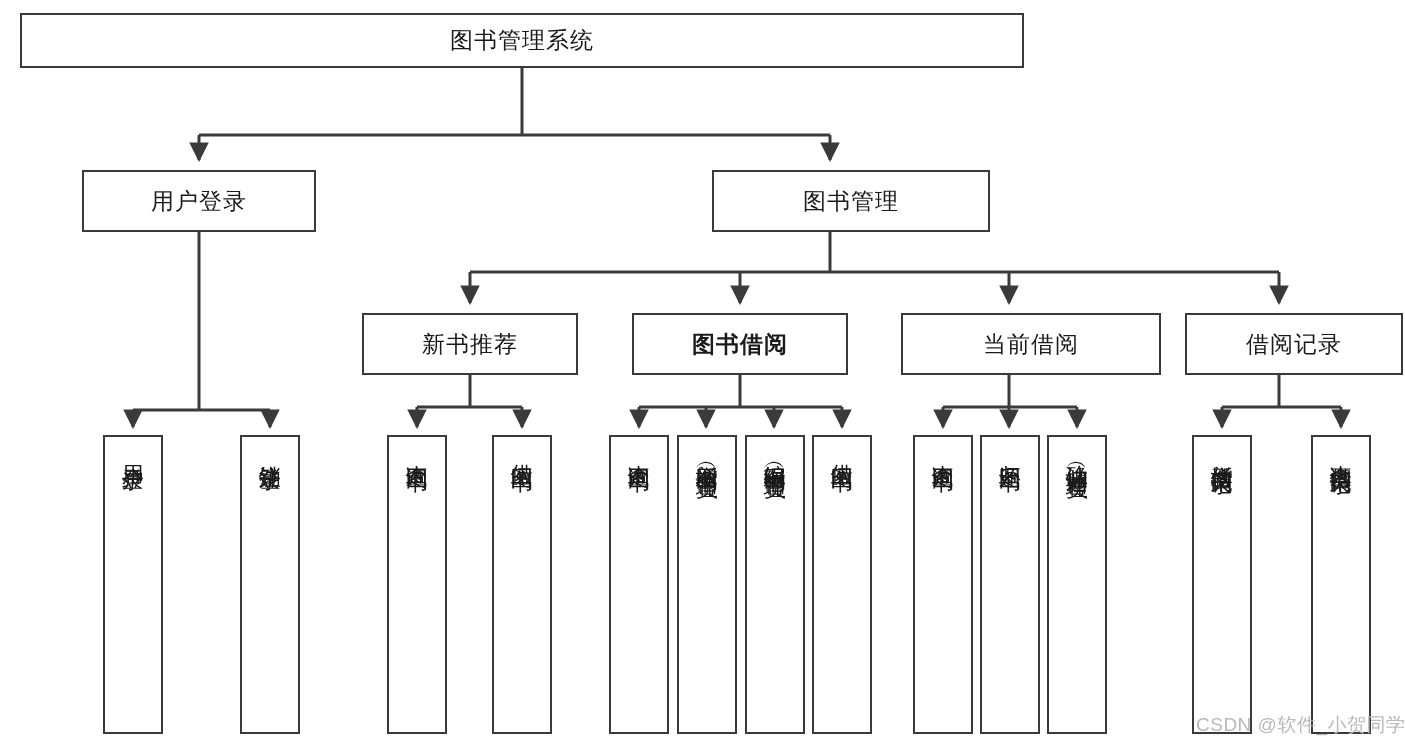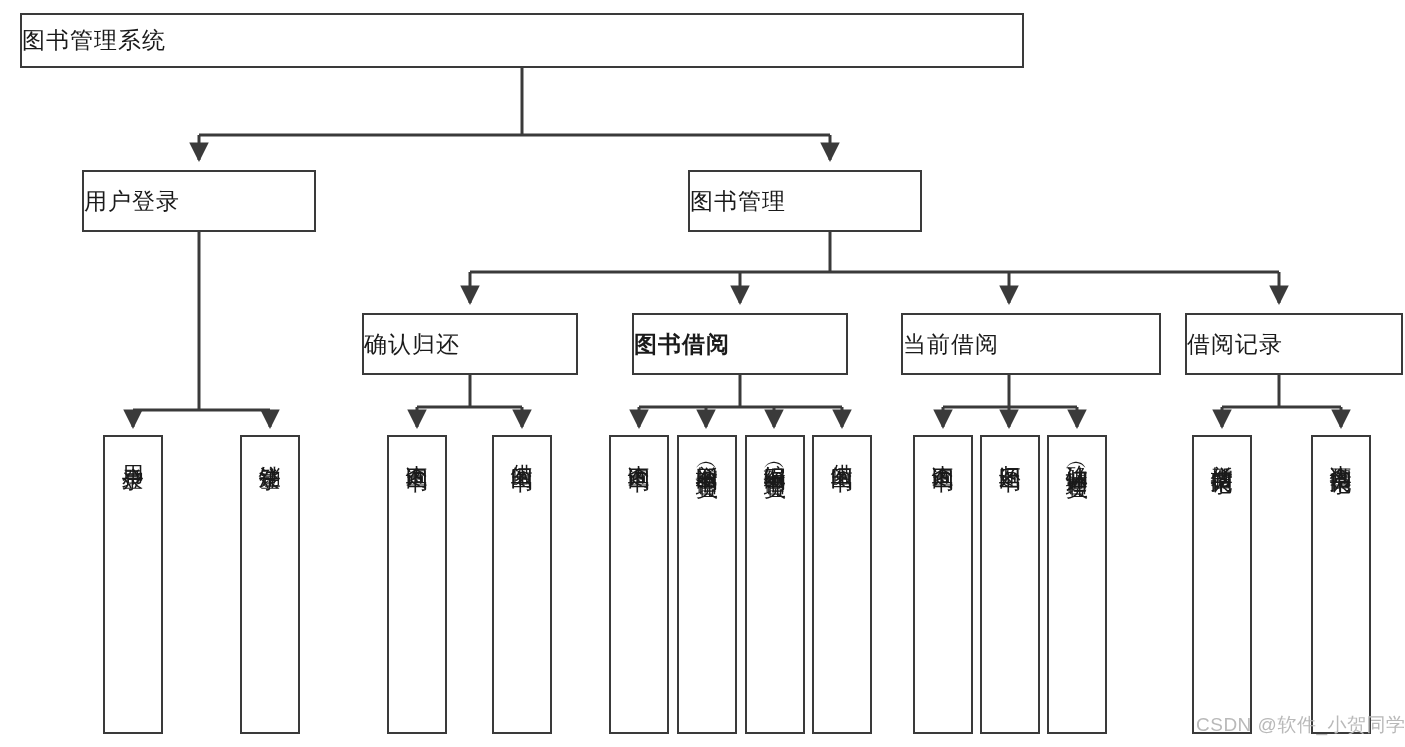--- a/index.html
+++ b/index.html
@@ -24,21 +24,21 @@
     width: 1405px;
     height: 747px;
   }
   .node {
     position: absolute;
     box-sizing: border-box;
     background: #ffffff;
     border: 2px solid #3a3a3a;
     display: flex;
     align-items: center;
-    justify-content: flex-start;
+    justify-content: center;
     color: #1a1a1a;
   }
   .node.h-node {
     font-size: 23px;
     letter-spacing: 1px;
   }
   .node.v-node {
     font-size: 22px;
     padding-top: 10px;
     padding-bottom: 10px;
@@ -119,26 +119,26 @@
   </svg>
 
   <div class="node h-node" style="left:20px; top:13px; width:1004px; height:55px;">
     <span class="htext">图书管理系统</span>
   </div>
 
   <div class="node h-node" style="left:82px; top:170px; width:234px; height:62px;">
     <span class="htext">用户登录</span>
   </div>
 
-  <div class="node h-node" style="left:688px; top:170px; width:234px; height:62px;font-family:Liberation Mono, monospace;">
+  <div class="node h-node" style="left:712px; top:170px; width:278px; height:62px;font-family:Liberation Mono, monospace;">
     <span class="htext">图书管理</span>
   </div>
 
   <div class="node h-node" style="left:362px; top:313px; width:216px; height:62px;">
-    <span class="htext">确认归还</span>
+    <span class="htext">新书推荐</span>
   </div>
 
   <div class="node h-node" style="left:632px; top:313px; width:216px; height:62px;font-weight:bold;">
     <span class="htext">图书借阅</span>
   </div>
 
   <div class="node h-node" style="left:901px; top:313px; width:260px; height:62px;">
     <span class="htext">当前借阅</span>
   </div>
 

